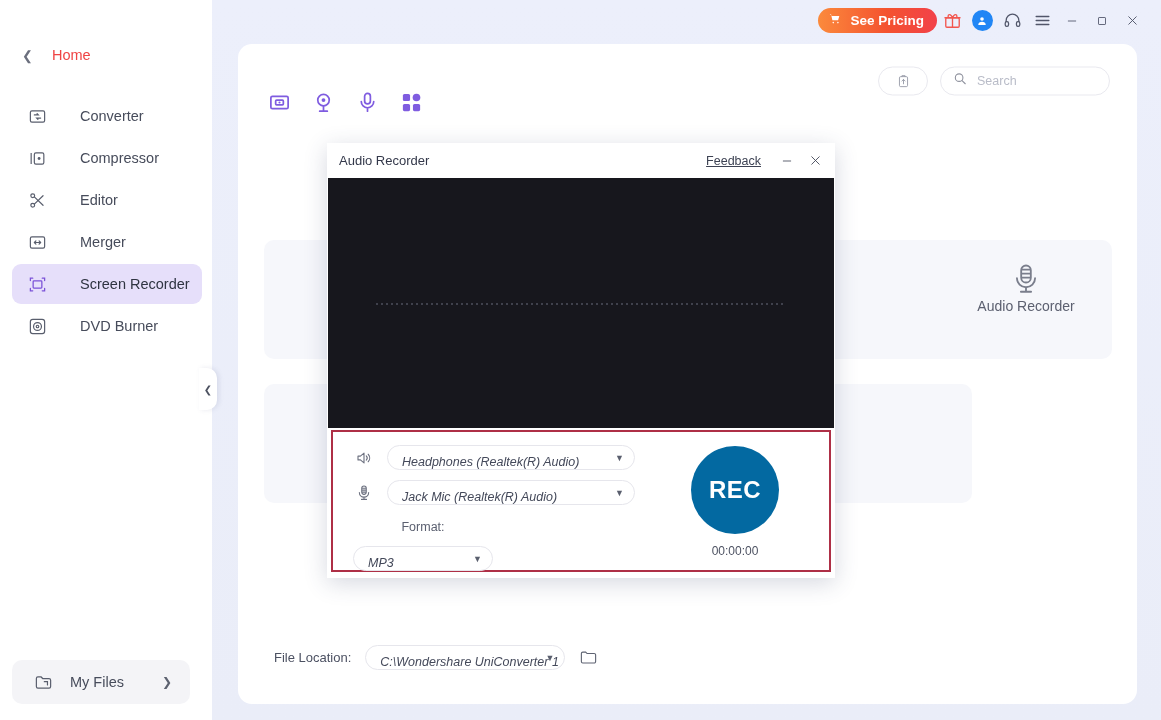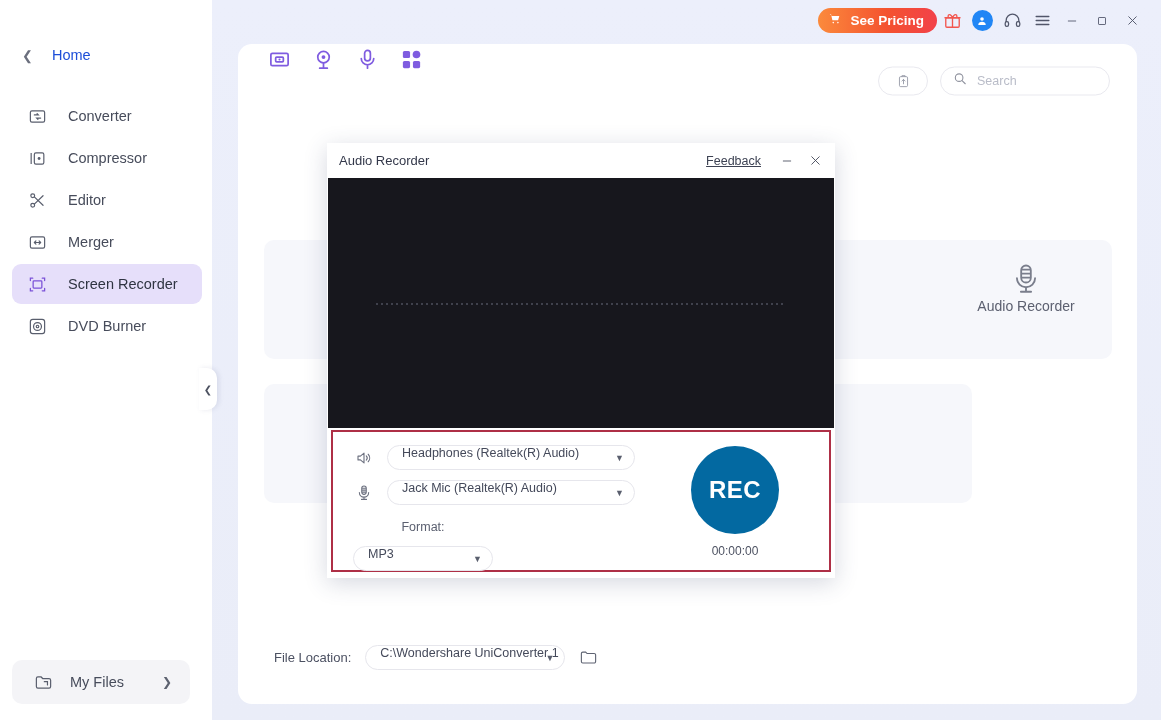--- a/index.html
+++ b/index.html
@@ -23,40 +23,40 @@
     z-index: 5;
   }
   .home-row {
     display: flex; align-items: center;
     height: 34px; margin-top: 38px; padding-left: 22px;
   }
   .home-chev {
     width: 16px; color: #6b6f7d; font-size: 13px; line-height: 1;
   }
   .home-label {
-    margin-left: 14px; font-size: 14.5px; color: #1d4ed8;
+    margin-left: 14px; font-size: 14.5px; color: #ef4444;
   }
   .nav { margin-top: 24px; }
   .nav-item {
     position: relative;
     display: flex; align-items: center;
     height: 40px; margin: 0 10px 2px 12px;
     padding-left: 14px;
     border-radius: 9px;
     cursor: pointer;
   }
   .nav-item.active { background: #e6dffa; }
   .nav-ico {
     width: 22px; height: 22px;
     display: flex; align-items: center; justify-content: center;
     color: #595e6d; flex: none;
   }
   .nav-item.active .nav-ico { color: #7b52d8; }
   .nav-txt {
-    margin-left: 20px; font-size: 14.5px; color: #474c5b; white-space: nowrap;
+    margin-left: 32px; font-size: 14.5px; color: #474c5b; white-space: nowrap;
   }
   .nav-item.active .nav-txt { color: #2f3442; }
 
   .myfiles {
     position: absolute; left: 12px; bottom: 16px;
     width: 178px; height: 44px;
     display: flex; align-items: center;
     padding-left: 20px;
     border-radius: 10px;
     background: #f4f4f7;
@@ -112,21 +112,21 @@
 
   
   .panel {
     position: absolute; left: 238px; top: 44px;
     width: 899px; height: 660px;
     background: #ffffff;
     border-radius: 14px;
   }
   .panel-toolbar {
     position: relative; height: 73px;
-    display: flex; align-items: flex-start; padding-left: 26px; gap: 14px;
+    display: flex; align-items: flex-end; padding-left: 26px; gap: 14px;
   }
   .tool-ico {
     width: 30px; height: 30px;
     display: flex; align-items: center; justify-content: center;
     color: #7f5ce0; cursor: pointer;
   }
   .toolbar-right {
     position: absolute; right: 27px; top: 50%; transform: translateY(-50%);
     display: flex; align-items: center; gap: 12px;
   }
@@ -218,27 +218,27 @@
     background: #ffffff;
   }
   .ctrl-inner { position: relative; width: 100%; height: 100%; }
 
   .dev-row { position: absolute; display: flex; align-items: center; gap: 12px; }
   .dev-row.a { left: 20px; top: 13px; }
   .dev-row.b { left: 20px; top: 48px; }
   .dev-ico { width: 22px; display: flex; justify-content: center; color: #6d7180; }
   .select {
     position: relative;
-    display: flex; align-items: flex-start;
+    display: flex; align-items: flex-end;
     height: 25px; border-radius: 13px;
     border: 1px solid #e6e6ec;
     background: #fff;
     padding: 0 26px 0 14px;
     font-size: 12.5px; color: #44495a;
-    cursor: pointer; white-space: nowrap; overflow: hidden;
+    cursor: pointer; white-space: nowrap; overflow: hidden; font-style: italic;
   }
   .select .caret {
     position: absolute; right: 10px; top: 50%; transform: translateY(-50%);
     color: #5a5f6e; font-size: 9px;
   }
   .sel-dev { width: 248px; }
   .fmt-row {
     position: absolute; left: 20px; top: 88px;
     display: flex; align-items: center; gap: 12px; flex-direction: column;
   }

